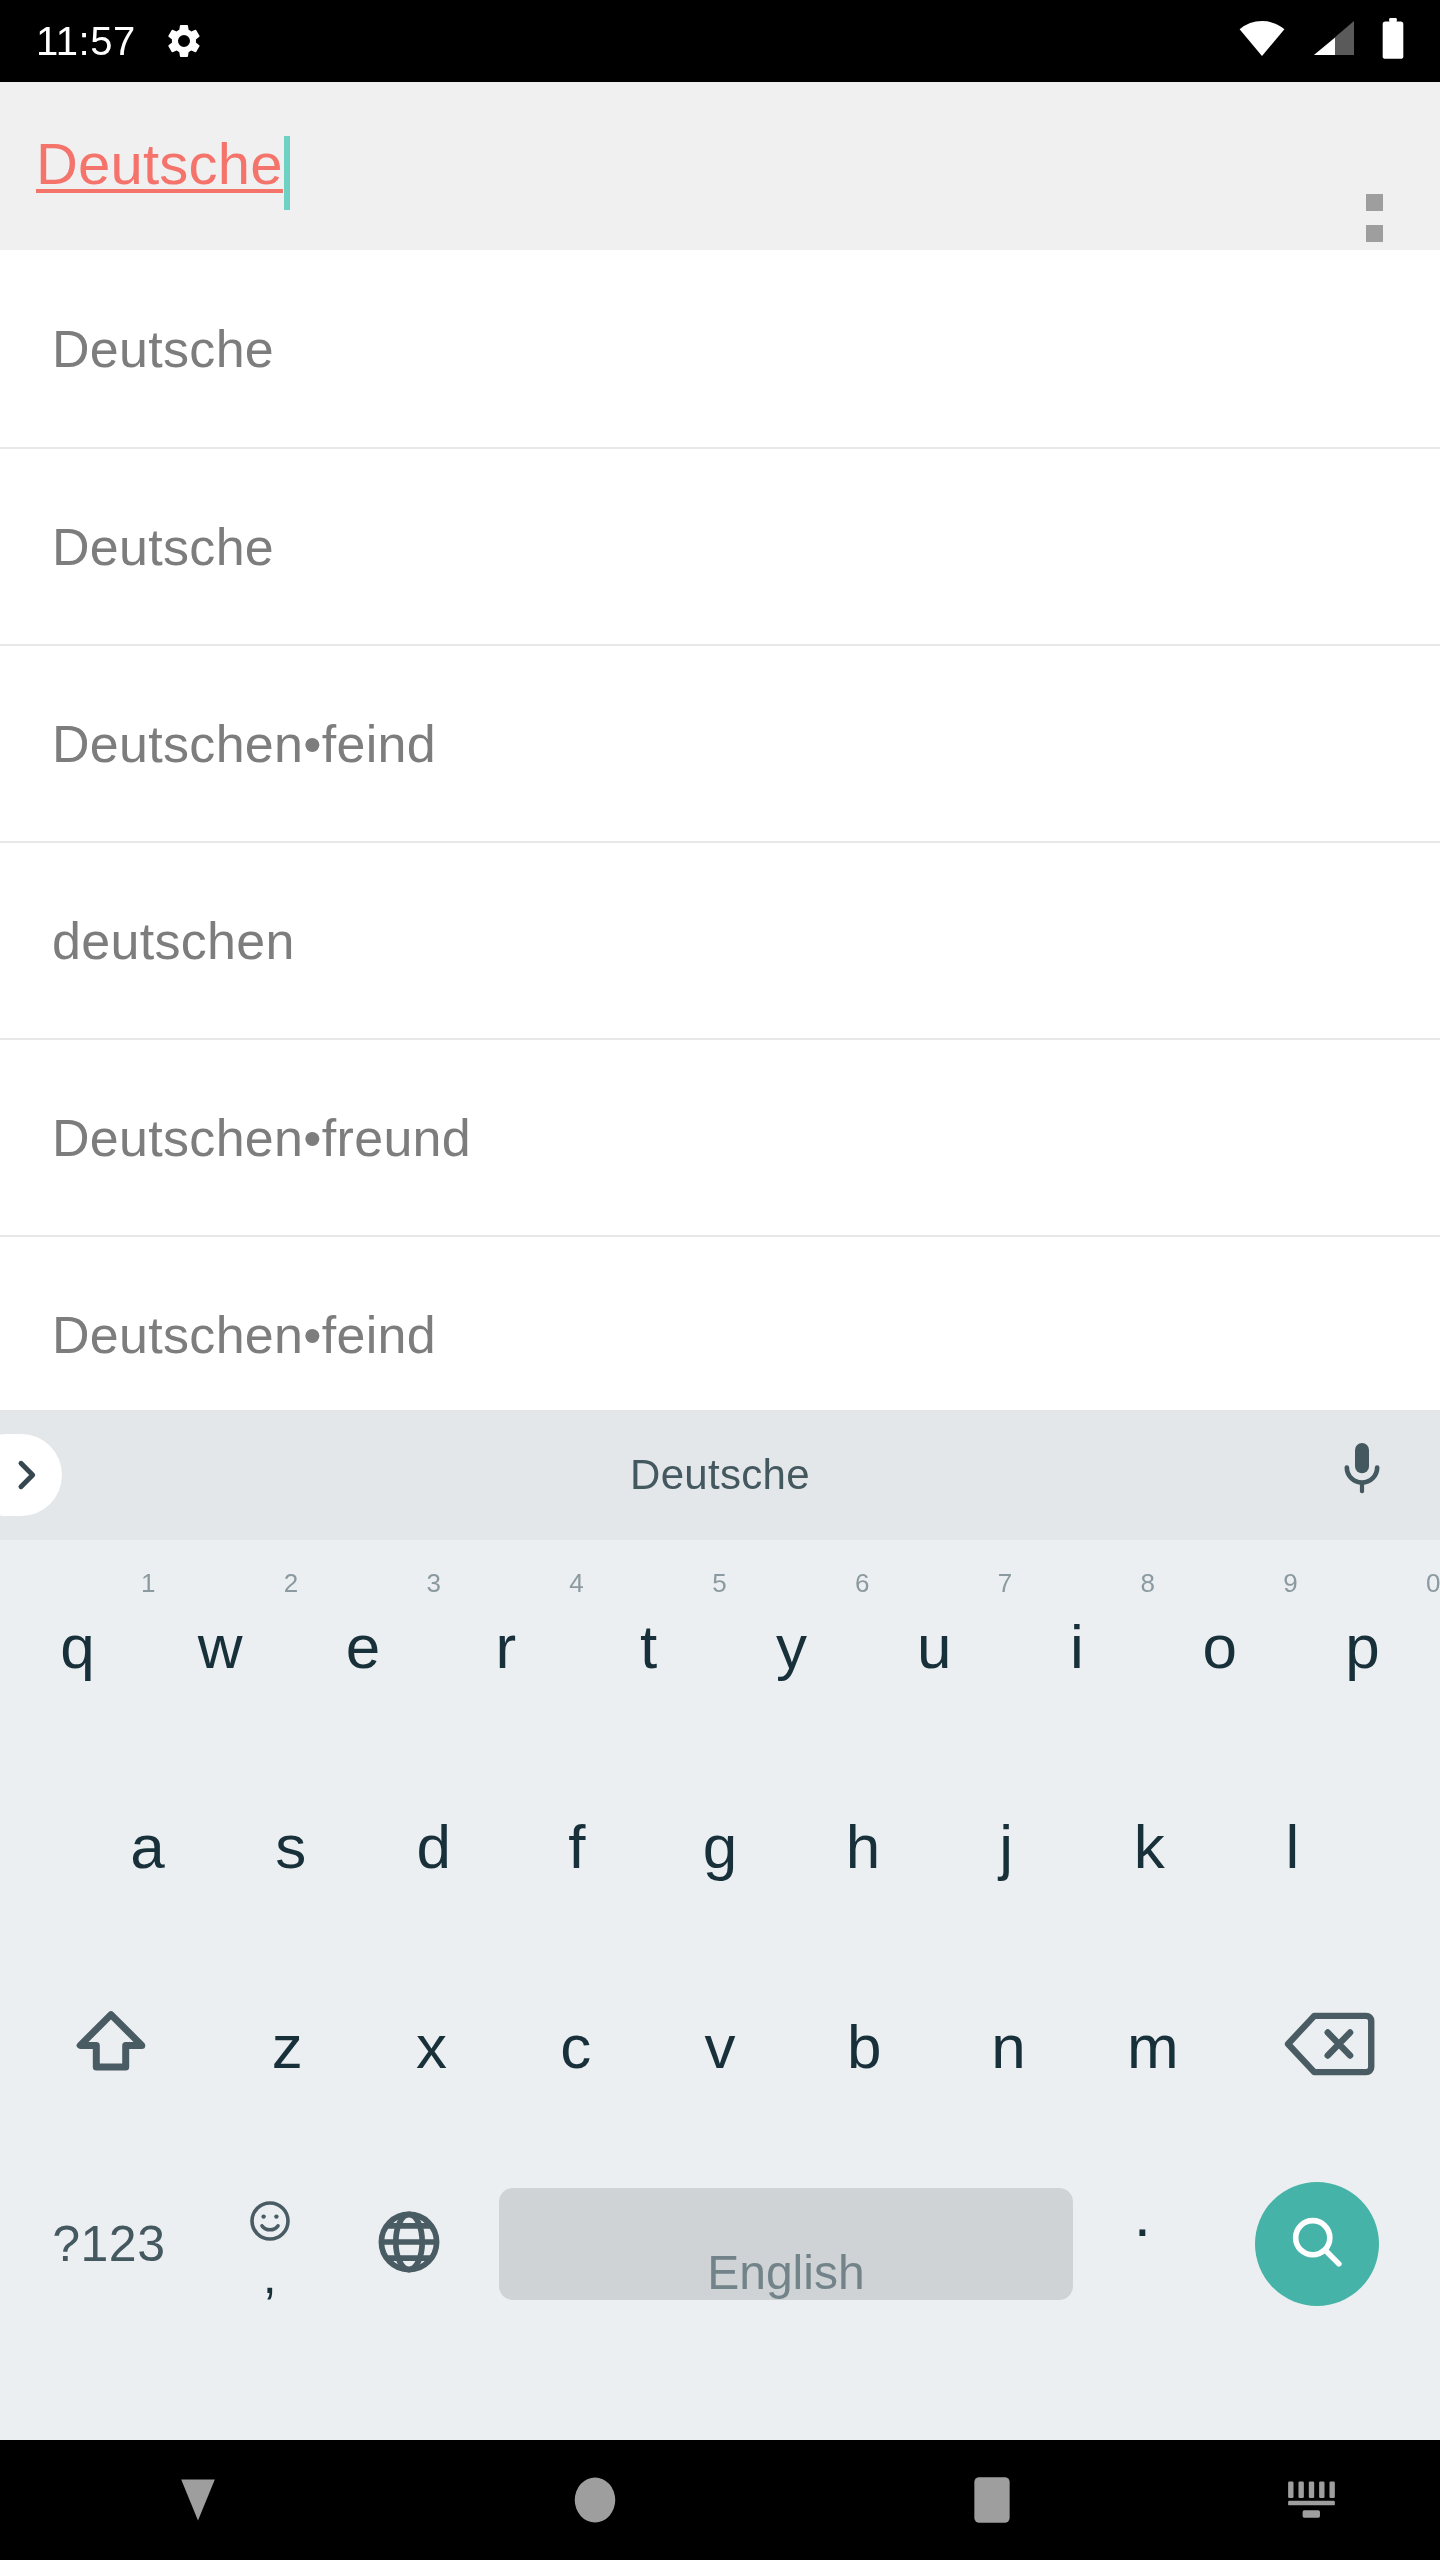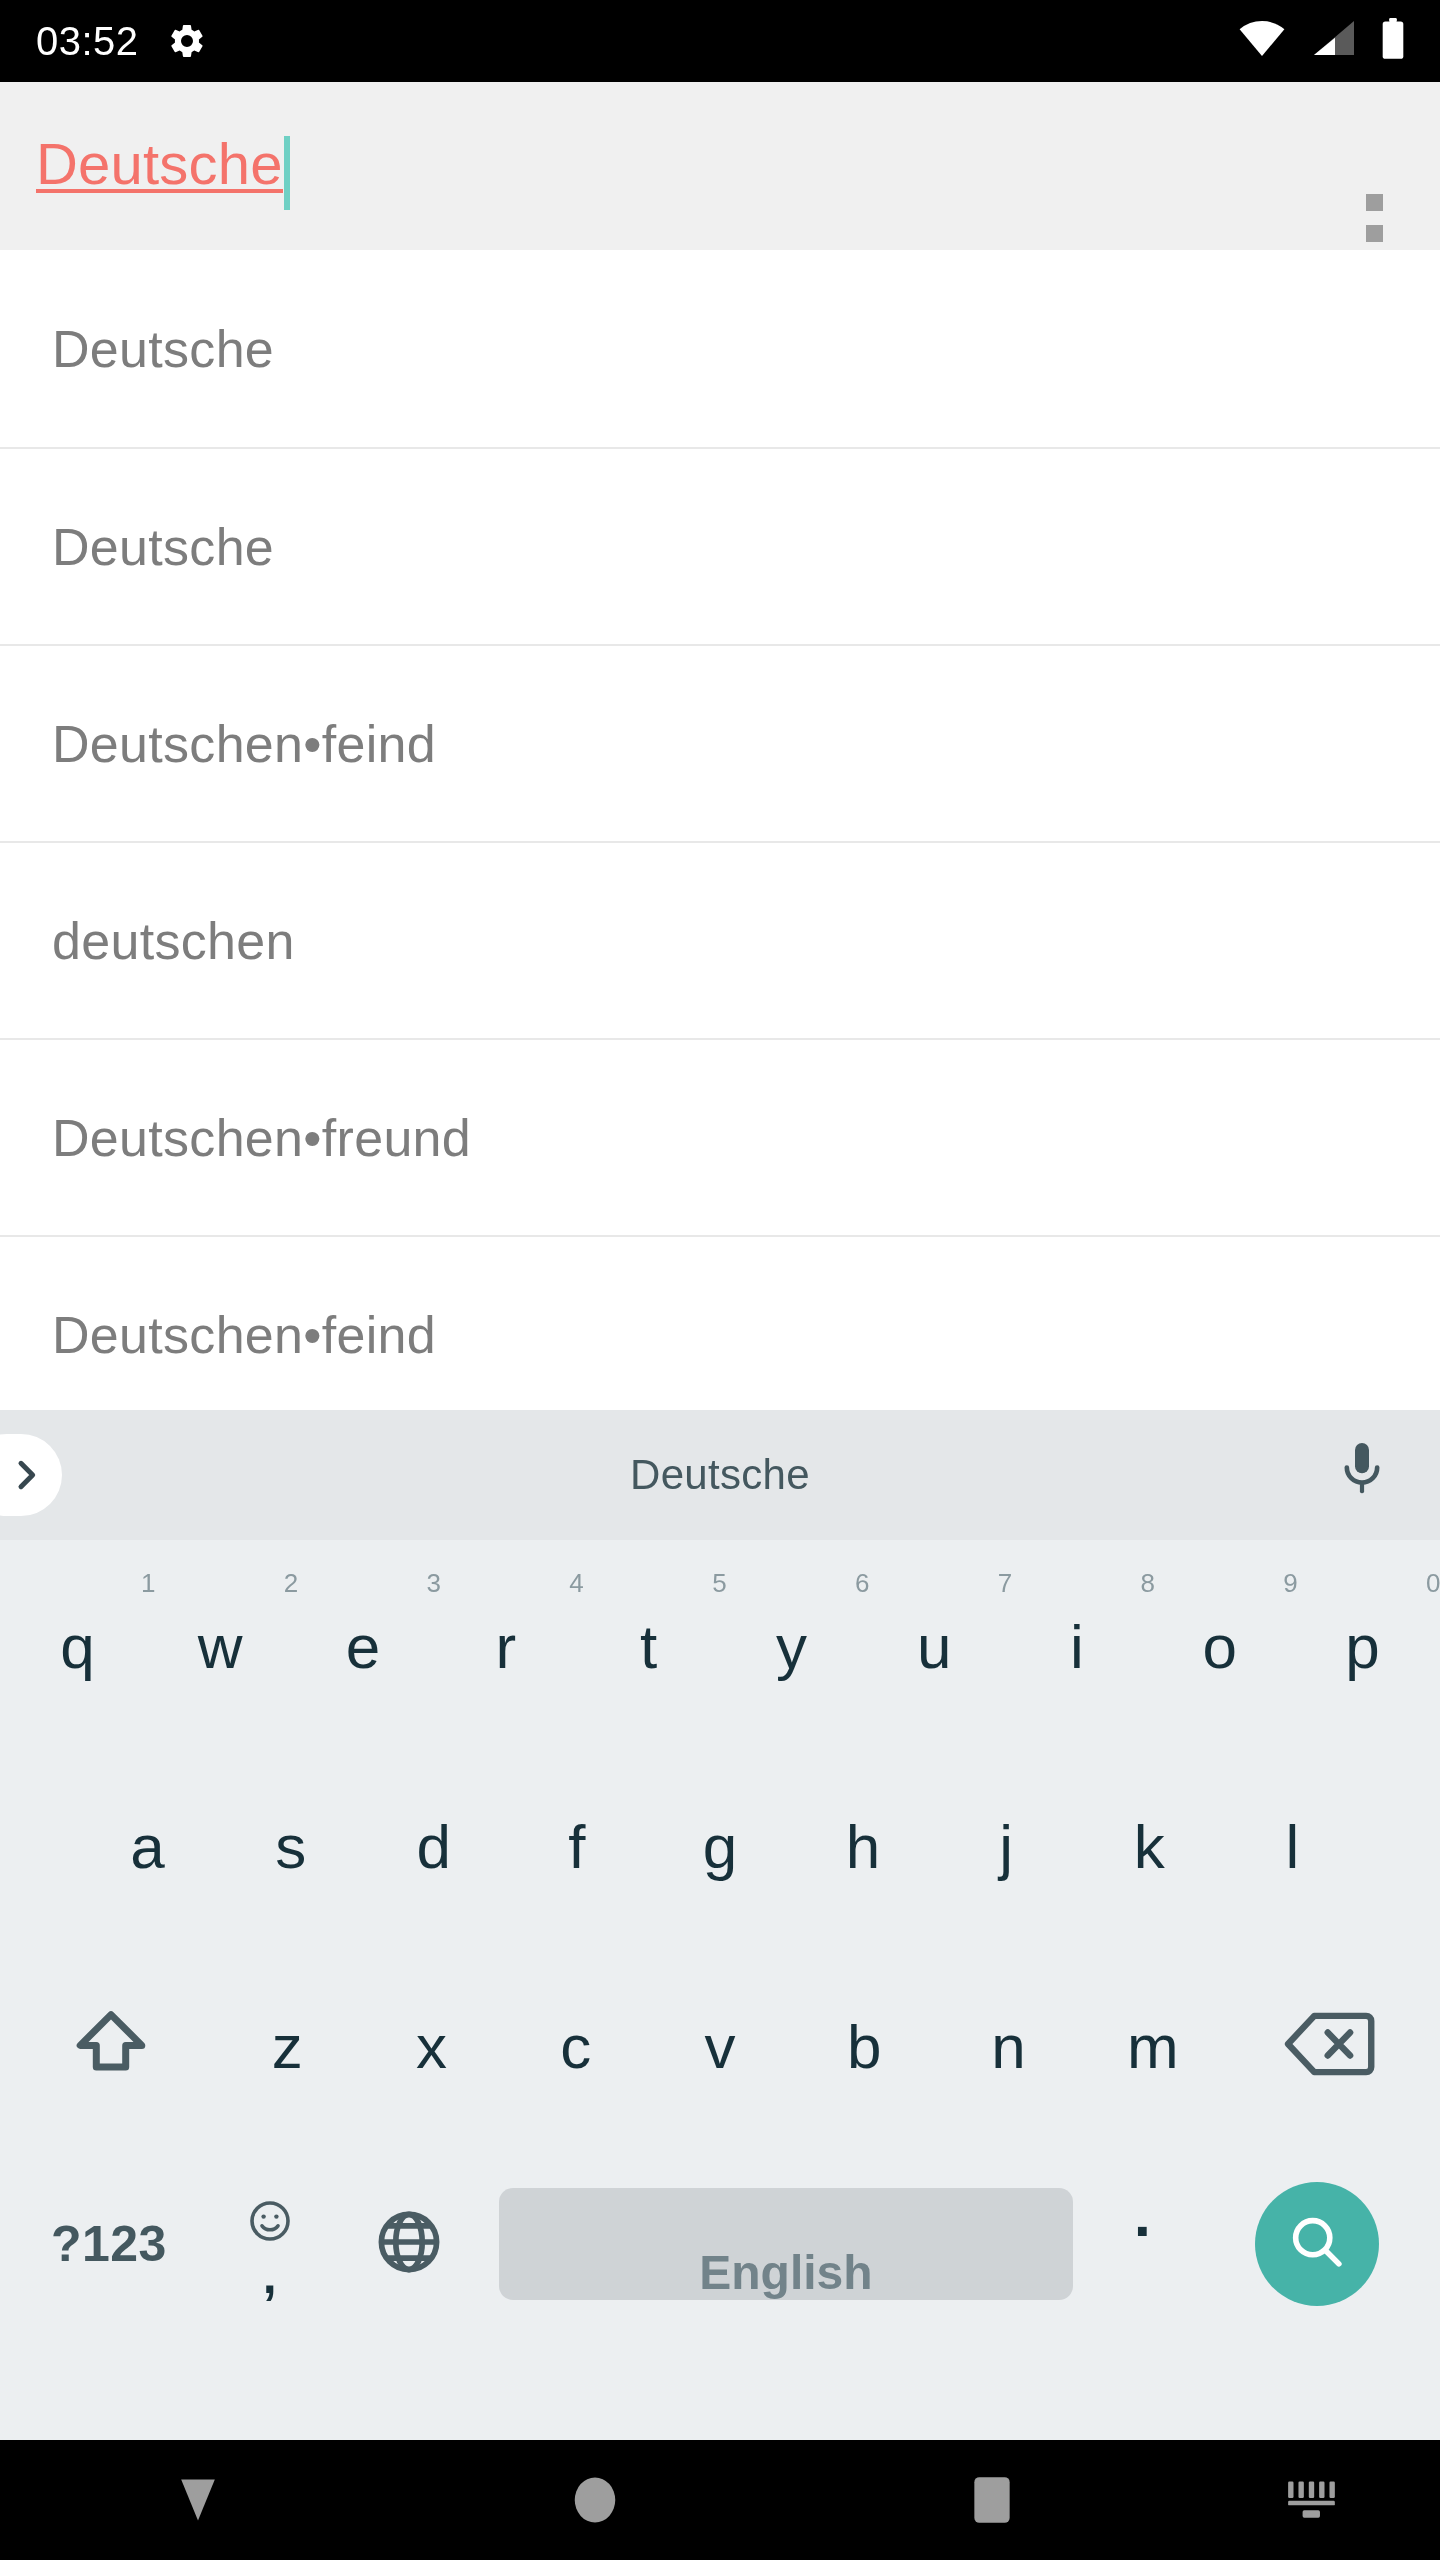--- a/index.html
+++ b/index.html
@@ -89,21 +89,21 @@
   .kb-mic{ position:absolute; right:50px; top:30px; }
 
   .kb-rows{ padding-top:6px; }
   .kb-row{
     display:flex; height:200px; align-items:center;
     justify-content:space-between;
   }
   .kb-row.r1{ padding:0 6px; }
   .kb-row.r2{ padding:0 76px; }
   .kb-row.r3{ padding:0 6px; }
-  .kb-row.r4{ height:195px; padding:0 18px;font-weight:bold; }
+  .kb-row.r4{ height:195px; padding:0 18px; }
 
   .key{
     position:relative; flex:1; height:100%;
     display:flex; align-items:center; justify-content:center;
     font-size:62px; color:#17303a;
   }
   .key .num{
     position:absolute; top:22px; right:50%; transform:translateX(78px);
     font-size:26px; color:#8b9aa0;
   }
@@ -147,21 +147,21 @@
     flex:1; display:flex; align-items:center; justify-content:center;
   }
   .nav-btn.kb{ flex:0 0 250px; }
 </style>
 </head>
 <body>
 
 <div id="screen">
 
   <div class="statusbar">
-    <div class="sb-clock">03:52</div>
+    <div class="sb-clock">11:57</div>
     <div class="sb-gear">
       <svg width="40" height="40" viewBox="0 0 24 24" fill="#ffffff">
         <path d="M19.14 12.94a7.07 7.07 0 0 0 0-1.88l2.03-1.58a.5.5 0 0 0 .12-.64l-1.92-3.32a.5.5 0 0 0-.6-.22l-2.39.96a7.3 7.3 0 0 0-1.63-.94l-.36-2.54a.5.5 0 0 0-.5-.42h-3.84a.5.5 0 0 0-.5.42l-.36 2.54c-.59.24-1.13.56-1.63.94l-2.39-.96a.5.5 0 0 0-.6.22L2.65 8.84a.5.5 0 0 0 .12.64l2.03 1.58a7.07 7.07 0 0 0 0 1.88l-2.03 1.58a.5.5 0 0 0-.12.64l1.92 3.32c.13.22.39.3.6.22l2.39-.96c.5.38 1.04.7 1.63.94l.36 2.54c.04.24.25.42.5.42h3.84c.25 0 .46-.18.5-.42l.36-2.54c.59-.24 1.13-.56 1.63-.94l2.39.96c.22.08.47 0 .6-.22l1.92-3.32a.5.5 0 0 0-.12-.64l-2.03-1.58zM12 15.6A3.6 3.6 0 1 1 12 8.4a3.6 3.6 0 0 1 0 7.2z"></path>
       </svg>
     </div>
     <div class="sb-spacer"></div>
     <div class="sb-icons">
       <span>
         <svg width="52" height="40" viewBox="0 0 24 20" fill="#ffffff">
           <path d="M12 18.5 23.2 5.1A17.6 17.6 0 0 0 12 1 17.6 17.6 0 0 0 .8 5.1L12 18.5z"></path>

